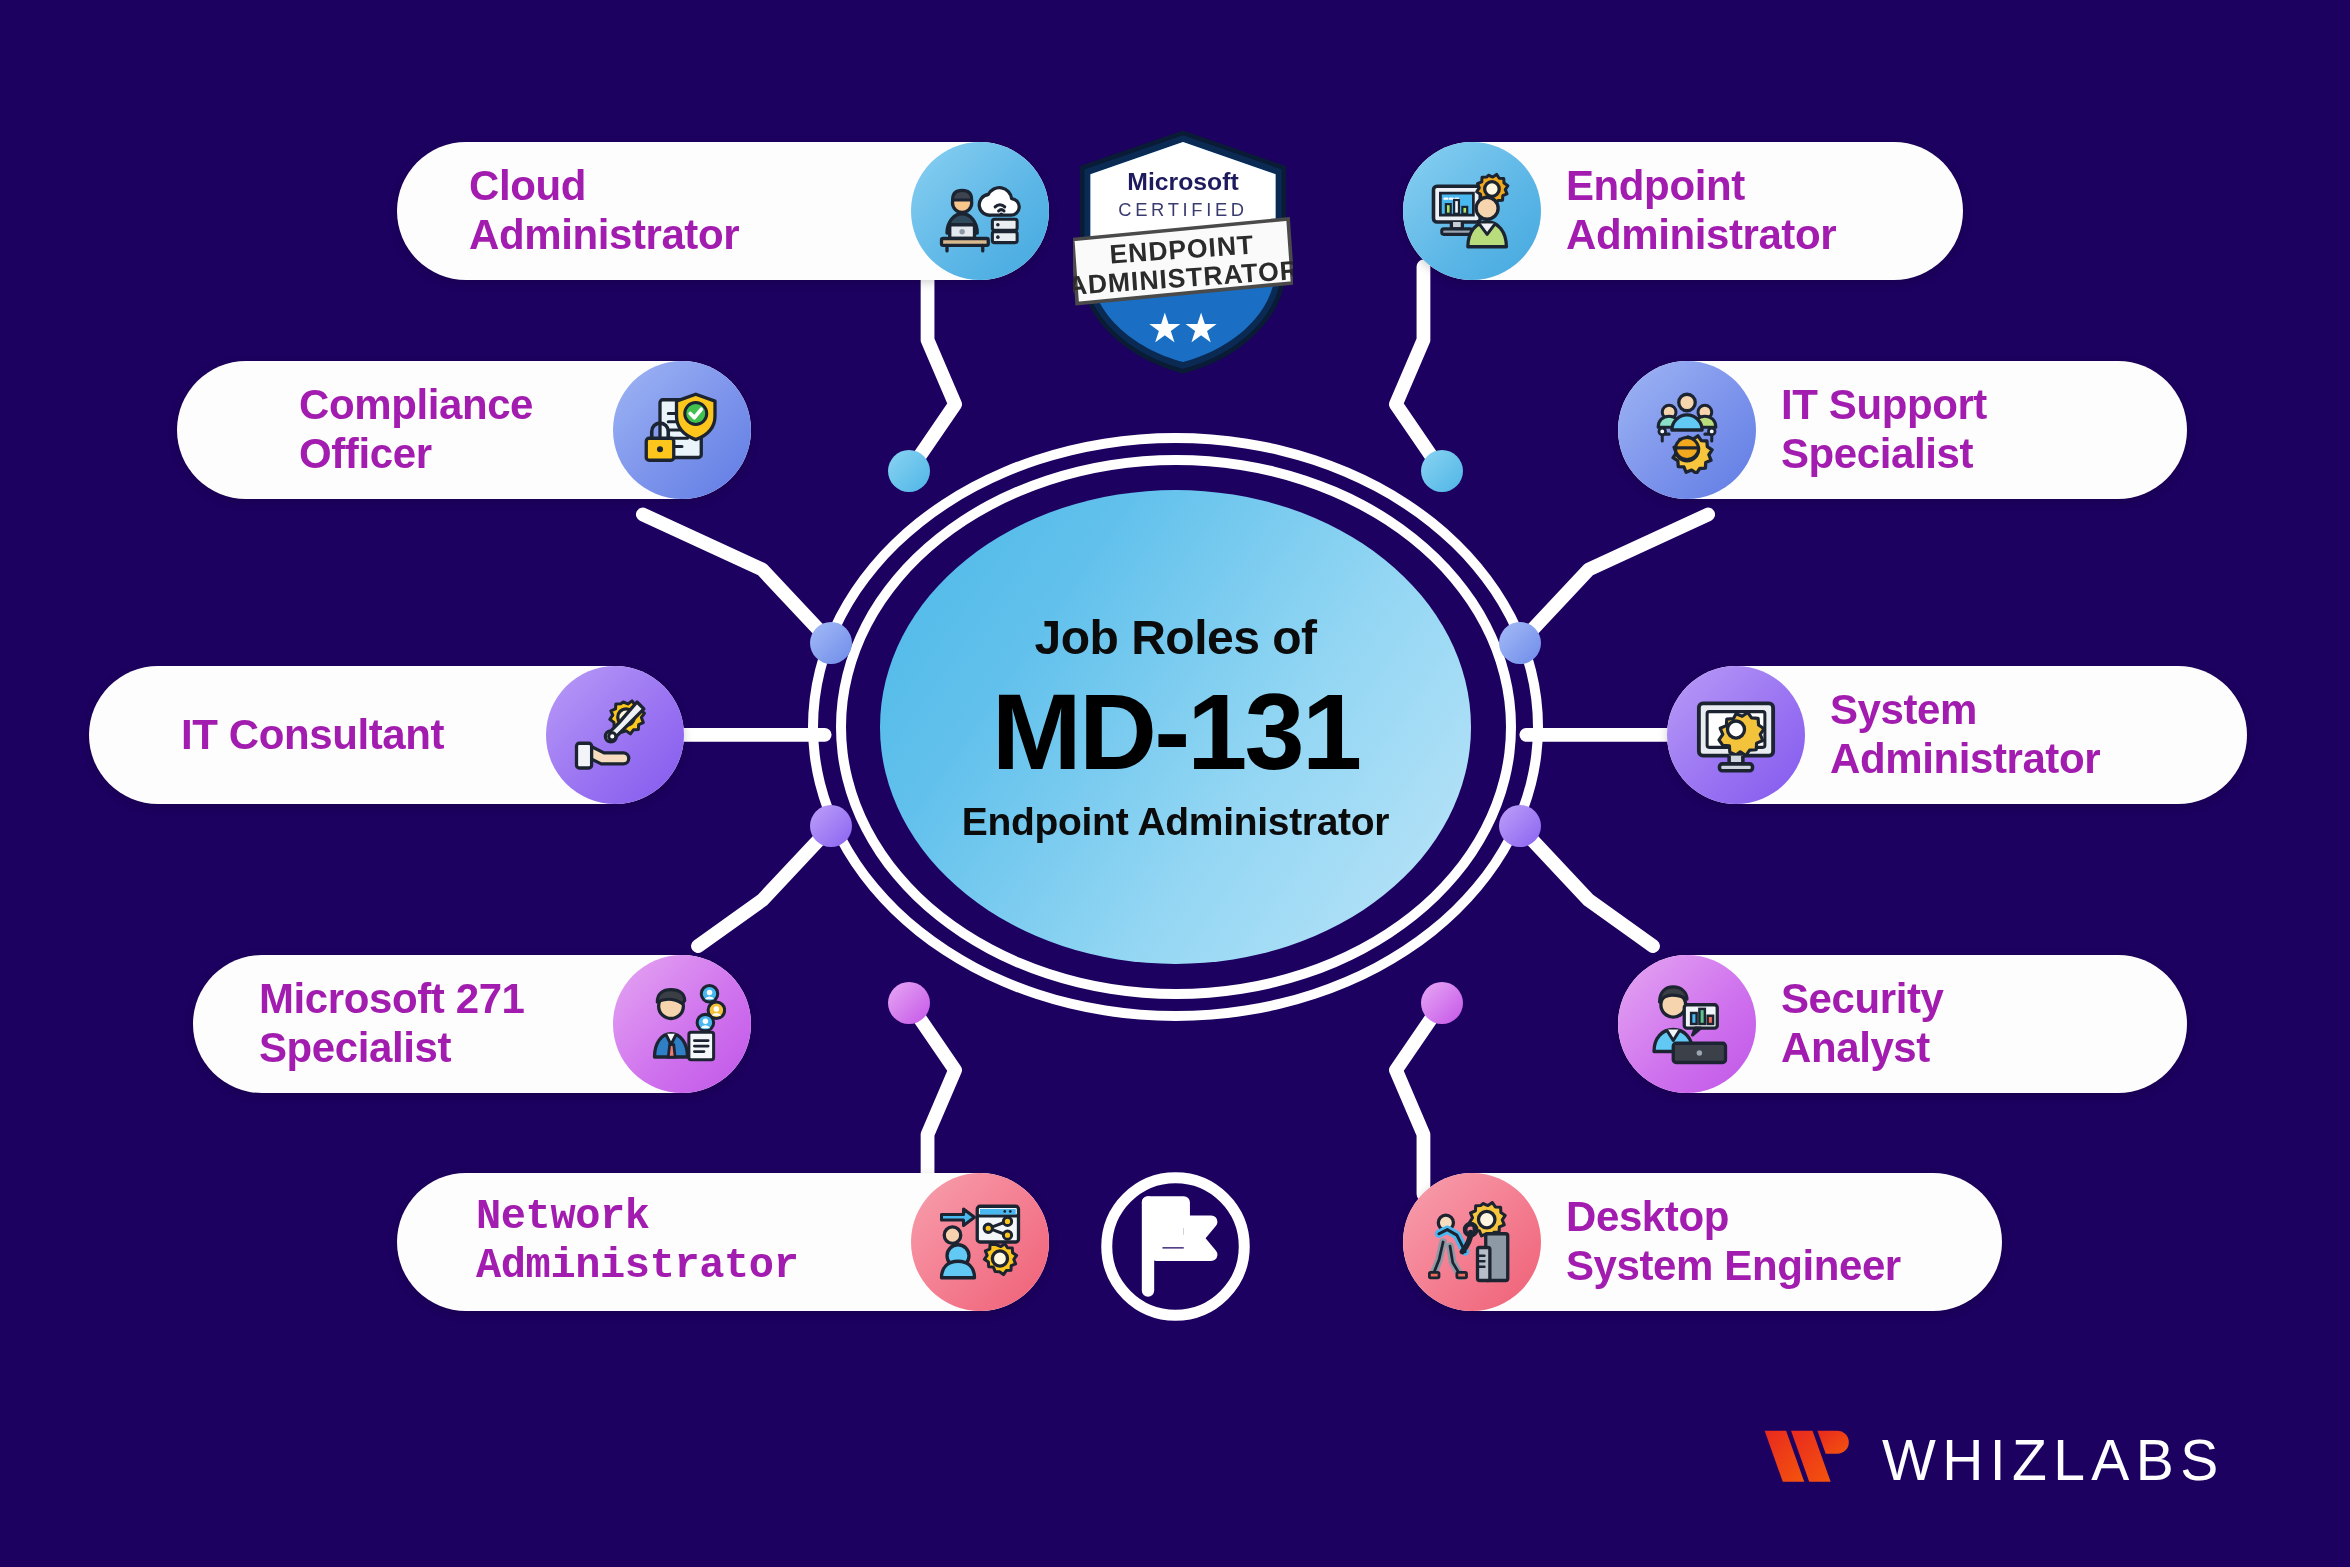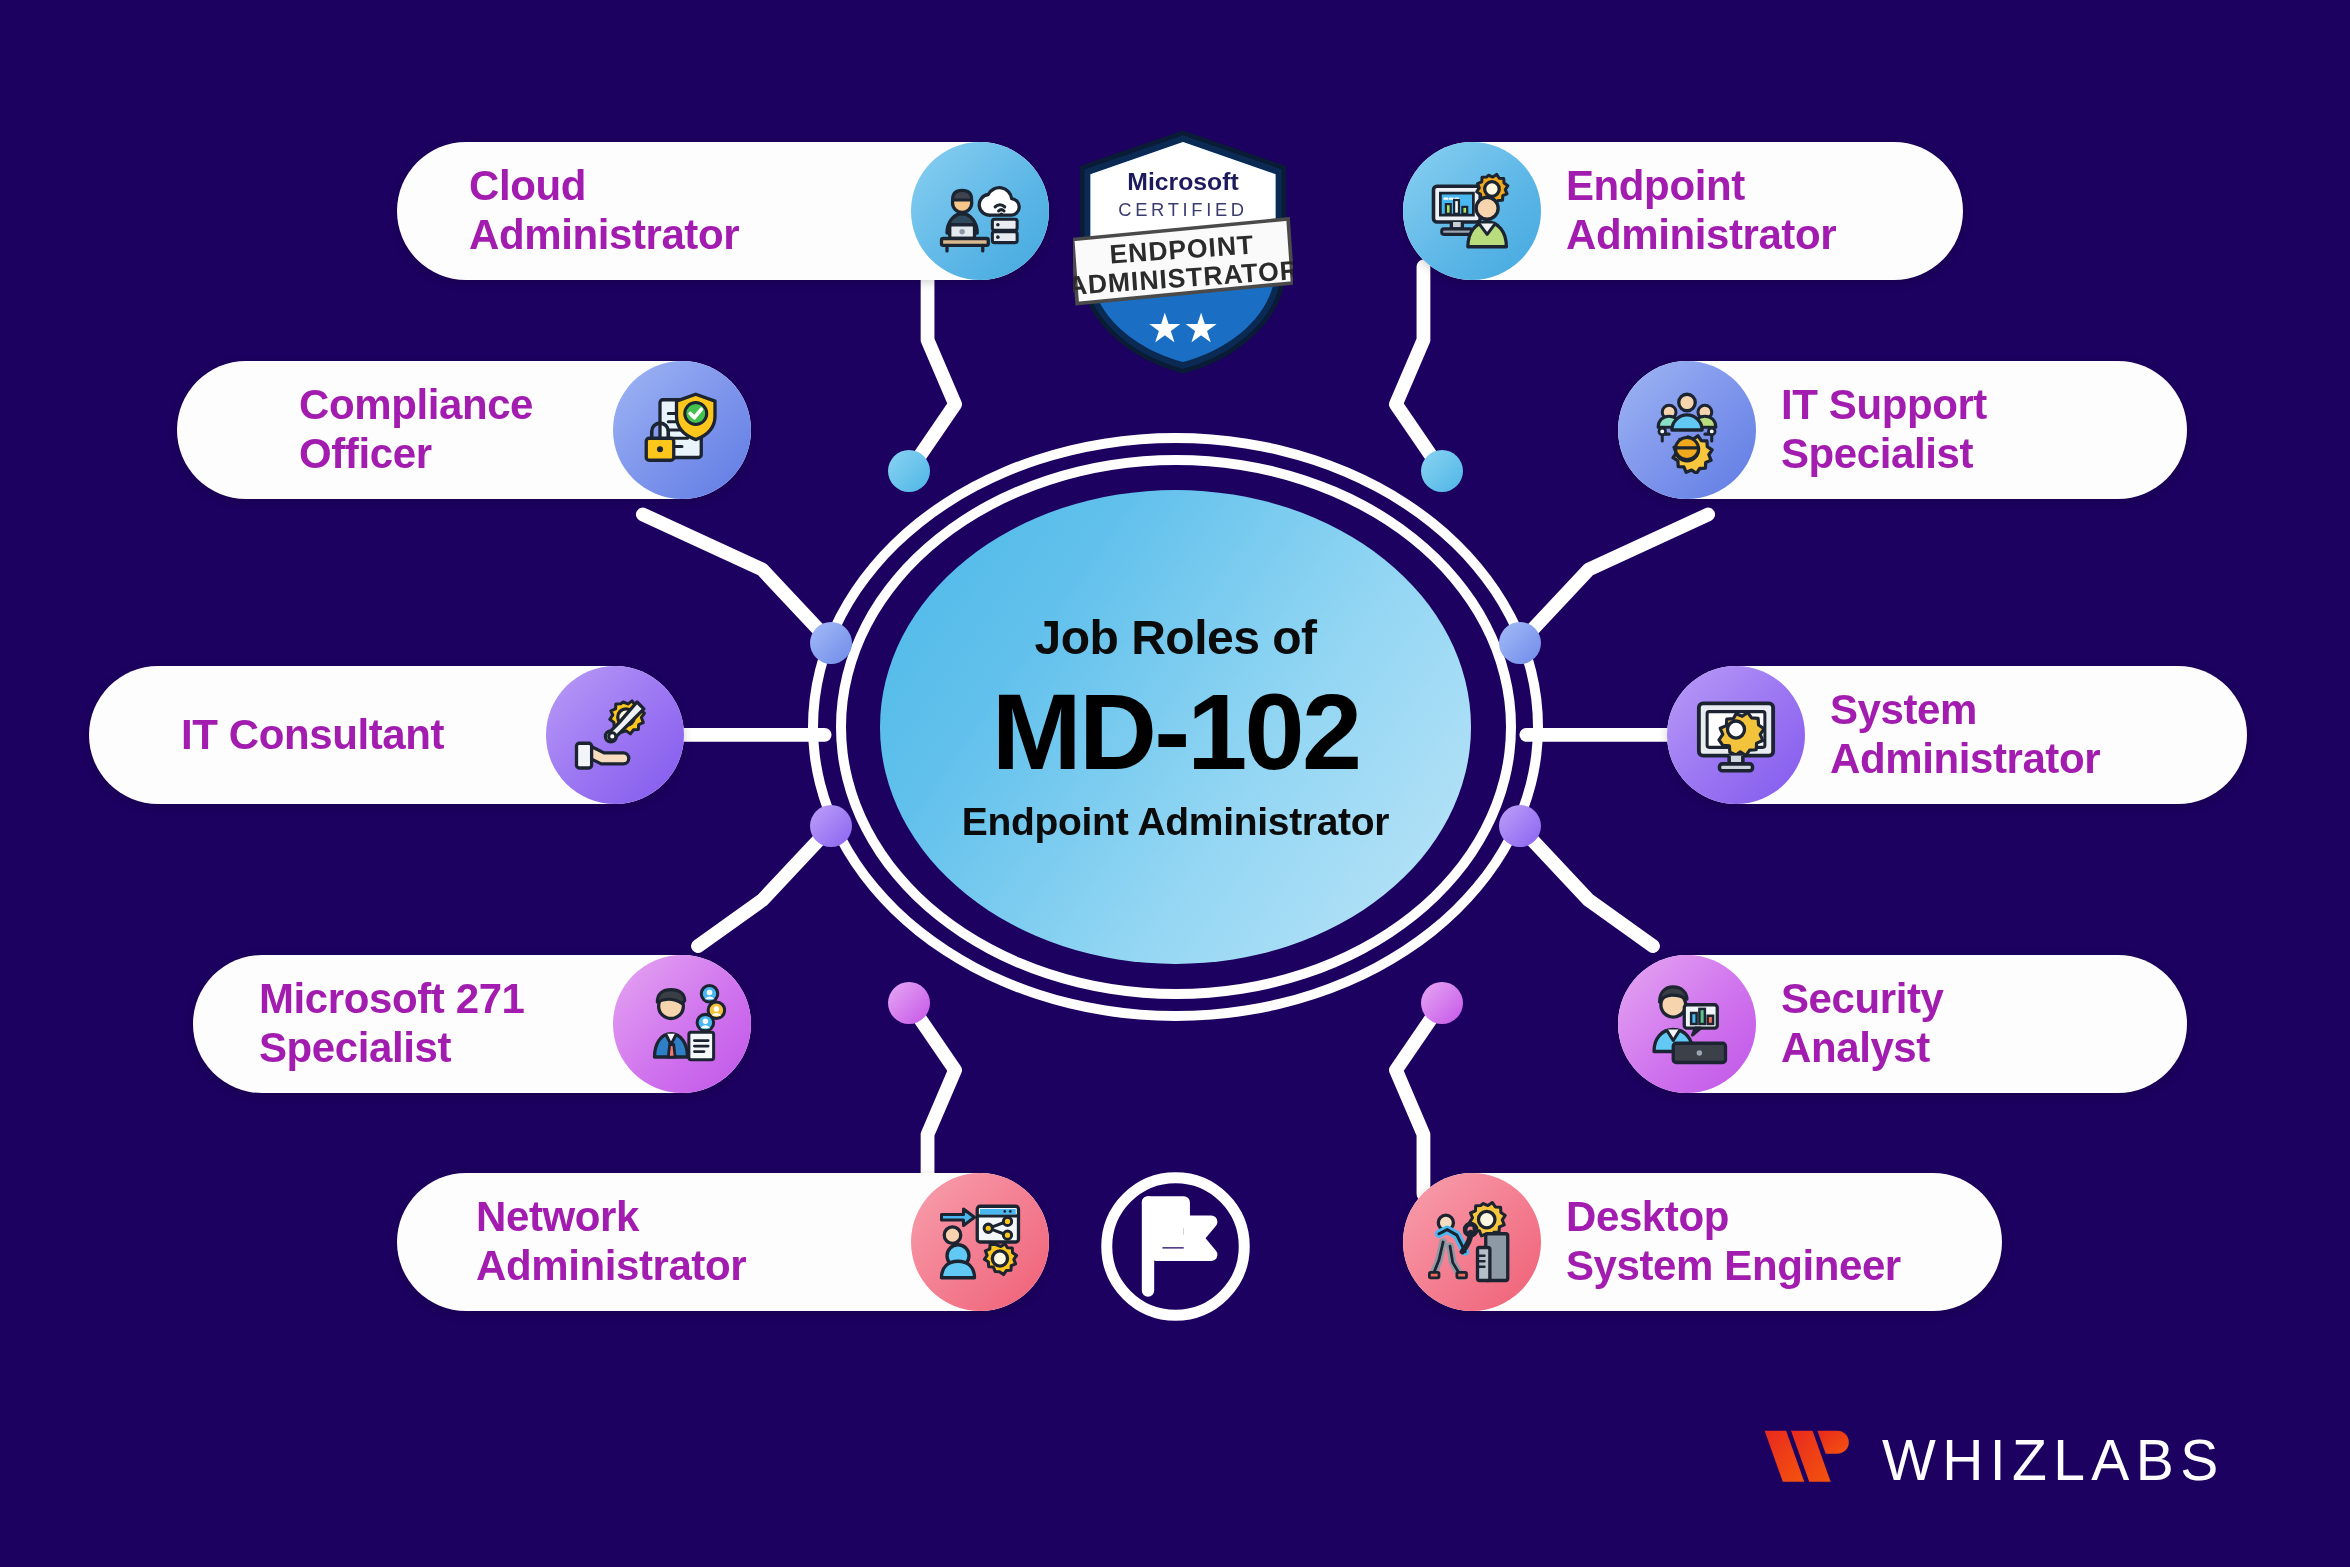--- a/index.html
+++ b/index.html
@@ -106,21 +106,21 @@
       <path d="M1655 900 L1730 980 L1800 1030"></path>
       <path d="M1570 1092 L1520 1165 L1550 1235 L1550 1300"></path>
     </g>
   </svg>
 
   <div class="hub">
     <div class="hub-outer"></div>
     <div class="hub-mid"></div>
     <div class="hub-core">
       <div class="hub-l1">Job Roles of</div>
-      <div class="hub-l2">MD-102</div>
+      <div class="hub-l2">MD-131</div>
       <div class="hub-l3">Endpoint Administrator</div>
     </div>
   </div>
 
   <div class="node" style="left:888px;  top:450px;  background:linear-gradient(135deg,#8ad4f2,#4fb5e6);"></div>
   <div class="node" style="left:810px;  top:622px;  background:linear-gradient(135deg,#a4bbf7,#6f8ce9);"></div>
   <div class="node" style="left:810px;  top:805px;  background:linear-gradient(135deg,#bda0f8,#8a64f1);"></div>
   <div class="node" style="left:888px;  top:982px; background:linear-gradient(135deg,#e7a8f4,#c556e8);"></div>
 
   <div class="node" style="left:1421px; top:450px;  background:linear-gradient(135deg,#8ad4f2,#4fb5e6);"></div>
@@ -201,21 +201,21 @@
         <circle cx="57" cy="21" r="2" fill="#fff"></circle>
           <path d="M53.5 26a4 4 0 0 1 7 0" fill="#fff"></path>
         <circle cx="49" cy="31" r="6" fill="#49b8f0" stroke="#1b2430" stroke-width="2.2"></circle>
         <circle cx="49" cy="30" r="2" fill="#fff"></circle>
           <path d="M45.5 35a4 4 0 0 1 7 0" fill="#fff"></path>
       </svg>
     </div>
   </div>
 
   <div class="pill icon-right" style="left:397px; top:1173px; width:652px;">
-    <div class="pill-label" style="margin-left:79px; width:386px;">Network
+    <div class="pill-label" style="margin-left:79px; width:386px;font-family:Liberation Mono, monospace;">Network
 Administrator</div>
     <div class="icon-bubble g-rose" style="right:0;">
       <svg viewBox="0 0 64 64">
         <rect x="30" y="6" width="30" height="26" rx="2" fill="#f4f7fa" stroke="#1b2430" stroke-width="2.4"></rect>
         <path d="M30 13h30" stroke="#1b2430" stroke-width="2.4"></path>
         <rect x="32" y="8" width="26" height="4" fill="#49b8f0"></rect>
         <circle cx="50" cy="9.8" r="1" fill="#1b2430"></circle>
           <circle cx="54" cy="9.8" r="1" fill="#1b2430"></circle>
         <circle cx="38" cy="22" r="3" fill="#fcc61d" stroke="#1b2430" stroke-width="2.2"></circle>
         <circle cx="52" cy="17" r="3" fill="#fcc61d" stroke="#1b2430" stroke-width="2.2"></circle>

